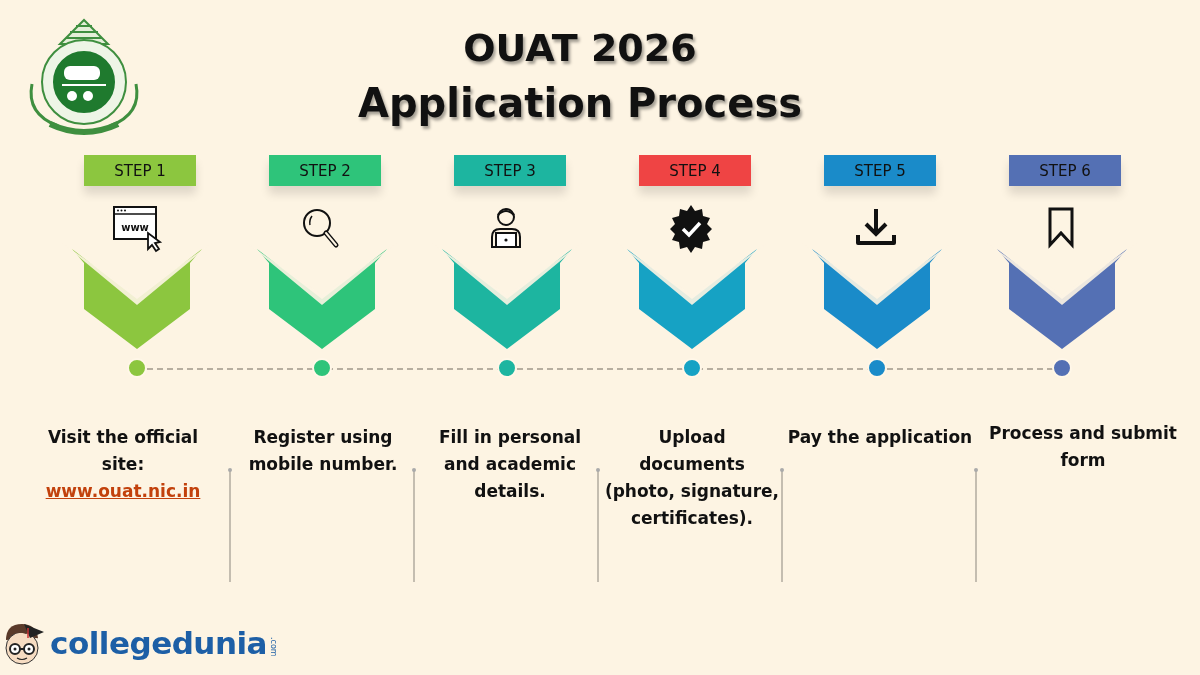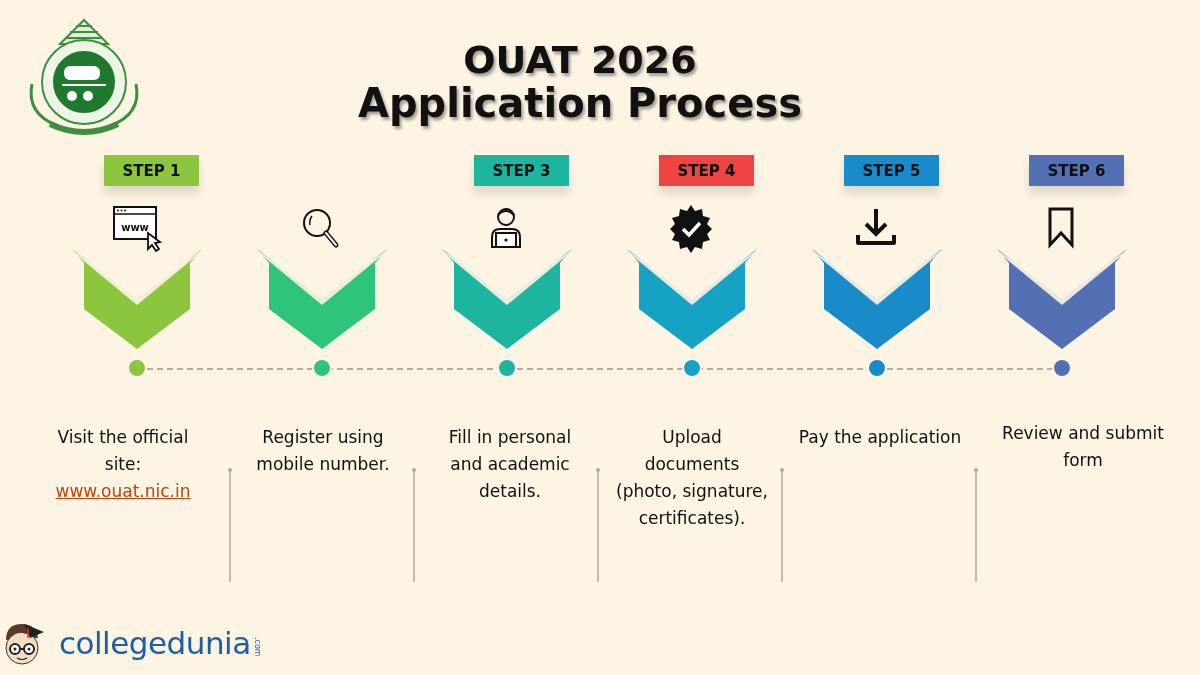--- a/index.html
+++ b/index.html
@@ -11,64 +11,63 @@
     color: #111;
   }
   .logo {
     position: absolute; left: 18px; top: 14px; width: 132px; height: 126px;
   }
   .title {
     position: absolute; left: 300px; width: 560px; text-align: center;
     font-weight: 700; color: #111;
     text-shadow: 2px 3px 3px rgba(0,0,0,0.35);
   }
-  .title.l1 { top: 38px; font-size: 38px; }
+  .title.l1 { top: 26px; font-size: 38px; }
   .title.l2 { top: 80px; font-size: 40px; }
 
   .step {
     position: absolute; top: 155px; width: 150px; height: 200px;
   }
   .badge {
-    position: absolute; left: 12px; top: 0; width: 95px; height: 31px;
+    position: absolute; left: 12px; top: 0; width: 112px; height: 31px;
     display: flex; align-items: center; justify-content: center;
-    font-weight: 700; font-size: 15px; color: #111;
+    font-weight: 400; font-size: 15px; color: #111;
     box-shadow: 0 8px 10px rgba(0,0,0,0.12);
-    margin-left: 20px;
   }
   .icon { position: absolute; left: 36px; top: 48px; width: 56px; height: 50px; }
   .chev { position: absolute; left: -10px; top: 88px; width: 150px; height: 110px; }
 
   .timeline {
     position: absolute; left: 137px; top: 368px; width: 926px; height: 0;
     border-top: 2px dashed #b6aea0;
   }
   .dot {
     position: absolute; top: 358px; width: 20px; height: 20px; border-radius: 50%;
     border: 2px solid #fff7e8;
   }
 
   .desc {
     position: absolute; top: 424px; width: 190px; text-align: center;
-    font-weight: 400; font-size: 17px; line-height: 27px; color: #111;
+    font-weight: 700; font-size: 17px; line-height: 27px; color: #111;
   }
   .desc a { color: #c2410c; text-decoration: underline; }
   .vline {
     position: absolute; width: 2px; background: #c4bdb0;
   }
   .vline::before {
     content: ""; position: absolute; top: -2px; left: -1px; width: 4px; height: 4px;
     border-radius: 50%; background: #aaa;
   }
 
   .brand {
     position: absolute; left: 0; top: 618px; height: 50px; display: flex; align-items: center;
   }
   .brand-text {
-    font-family: "DejaVu Sans", sans-serif; font-weight: 400; color: #1d5fa6;
-    font-size: 31px; margin-left: 13px; letter-spacing: -0.5px;
+    font-family: "DejaVu Sans", sans-serif; font-weight: 700; color: #1d5fa6;
+    font-size: 31px; margin-left: 4px; letter-spacing: -0.5px;
   }
   .brand-com {
     font-size: 8px; color: #1d5fa6; writing-mode: vertical-rl; margin-left: 2px; margin-top: 8px;
   }
 </style>
 </head>
 <body>
 
 <svg class="logo" viewBox="0 0 132 126">
   <g fill="none" stroke="#3f8f3f" stroke-width="2">
@@ -99,20 +98,21 @@
     <text x="27" y="28" font-family="DejaVu Sans, sans-serif" font-weight="700" font-size="10" text-anchor="middle" fill="#111">www</text>
     <path d="M40 30 L40 46 L44 42 L48 48 L51 46 L47 40 L52 39 Z" fill="#fff" stroke="#111" stroke-width="1.8"></path>
   </svg>
   <svg class="chev" viewBox="0 0 150 110">
     <path d="M10 6 L75 56 L140 6 L128 20 L128 66 L75 106 L22 66 L22 20 Z" fill="#8cc63f"></path>
     <path d="M0 0 L75 52 L150 0 L75 62 Z" fill="#fdf4e3" opacity="0.9"></path>
   </svg>
 </div>
 
 <div class="step" style="left:257px">
+  <div class="badge" style="background:#2ec47a">STEP 2</div>
   <svg class="icon" viewBox="0 0 56 50">
     <circle cx="24" cy="20" r="13" fill="none" stroke="#111" stroke-width="2"></circle>
     <path d="M19 13 Q16 17 17 22" fill="none" stroke="#111" stroke-width="1.5"></path>
     <line x1="33" y1="30" x2="43" y2="42" stroke="#111" stroke-width="5" stroke-linecap="round"></line>
     <line x1="33" y1="30" x2="43" y2="42" stroke="#fdf4e3" stroke-width="2" stroke-linecap="round"></line>
   </svg>
   <svg class="chev" viewBox="0 0 150 110">
     <path d="M10 6 L75 56 L140 6 L128 20 L128 66 L75 106 L22 66 L22 20 Z" fill="#2ec47a"></path>
     <path d="M0 0 L75 52 L150 0 L75 62 Z" fill="#fdf4e3" opacity="0.9"></path>
   </svg>
@@ -194,21 +194,21 @@
 <div class="desc" style="left:597px">
   <div>Upload</div>
   <div>documents</div>
   <div>(photo, signature,</div>
   <div>certificates).</div>
 </div>
 <div class="desc" style="left:785px">
   <div>Pay the application</div>
 </div>
 <div class="desc" style="left:988px;top:420px">
-  <div>Review and submit</div>
+  <div>Process and submit</div>
   <div>form</div>
 </div>
 
 <div class="vline" style="left:229px;top:470px;height:112px"></div>
 <div class="vline" style="left:413px;top:470px;height:112px"></div>
 <div class="vline" style="left:597px;top:470px;height:112px"></div>
 <div class="vline" style="left:781px;top:470px;height:112px"></div>
 <div class="vline" style="left:975px;top:470px;height:112px"></div>
 
 <div class="brand">

